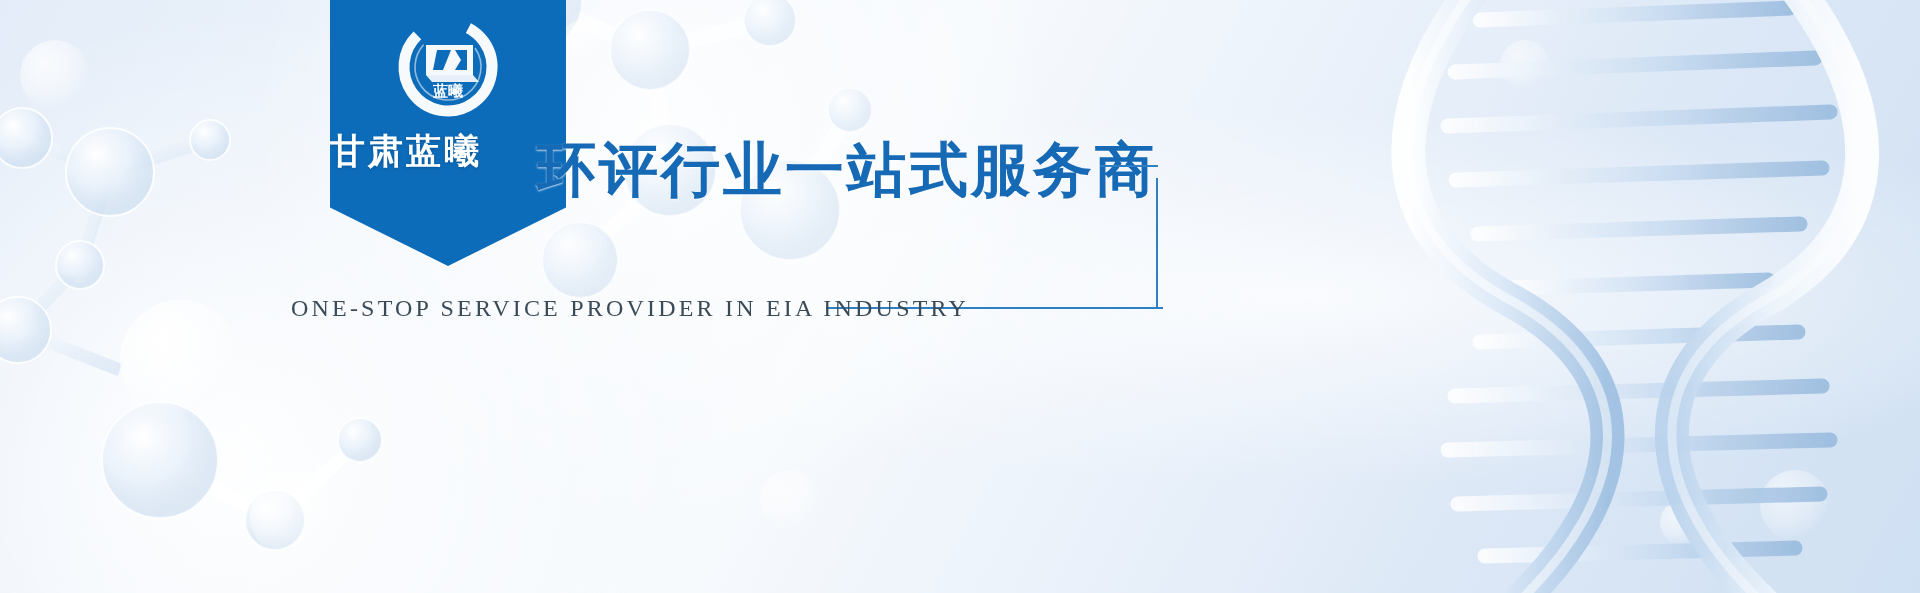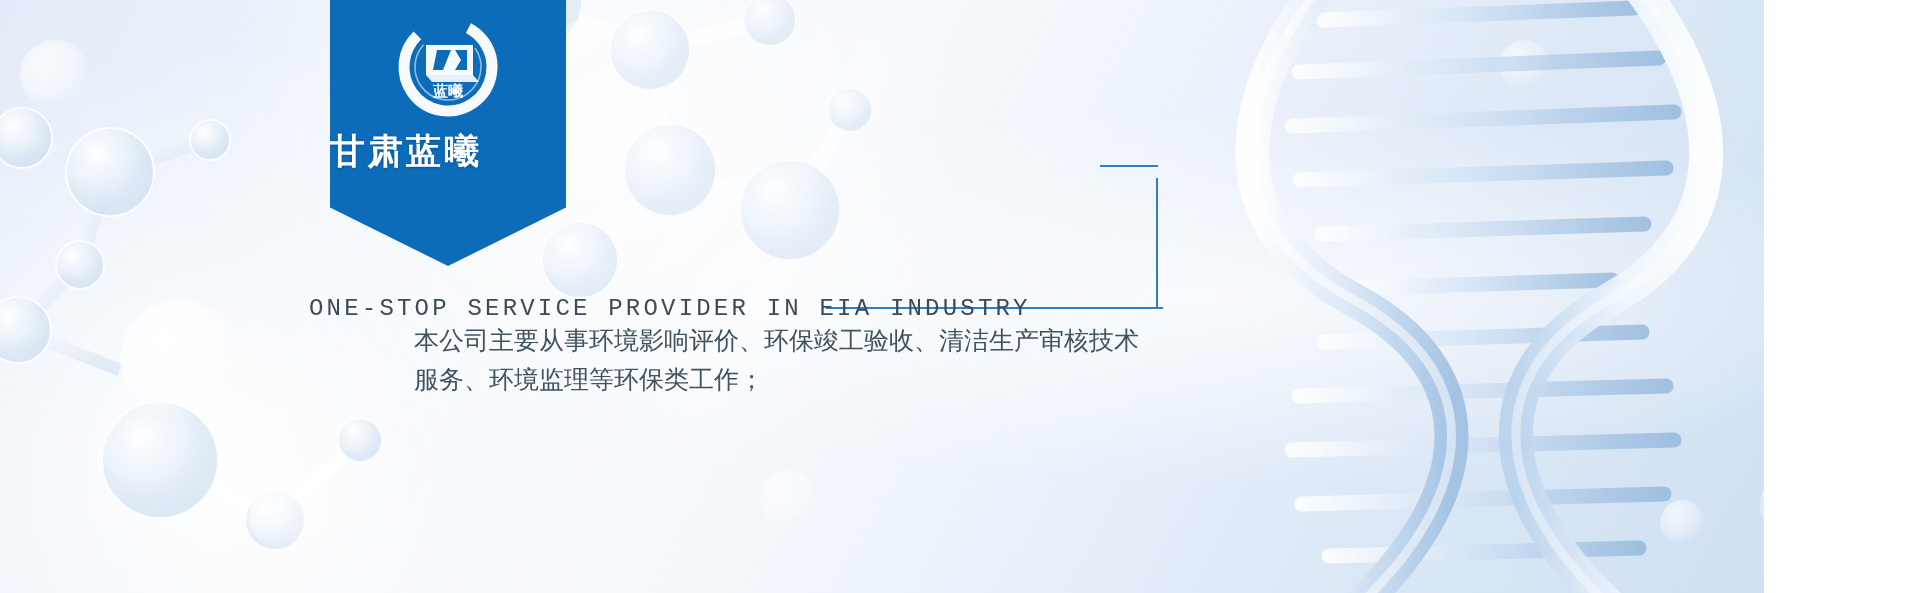--- a/index.html
+++ b/index.html
@@ -1,19 +1,19 @@
 <!DOCTYPE html>
 <html><head>
 <meta charset="utf-8">
 <style>
   html,body{margin:0;padding:0;}
   body{width:1920px;height:593px;overflow:hidden;font-family:"Liberation Sans",sans-serif;}
 
   #banner{
-    position:relative;width:1764px;height:593px;overflow:hidden;
+    position:relative;width:1920px;height:593px;overflow:hidden;
     background:
       radial-gradient(circle at 12% 78%, rgba(255,255,255,.95) 0%, rgba(255,255,255,0) 26%),
       radial-gradient(circle at 34% 22%, rgba(255,255,255,.85) 0%, rgba(255,255,255,0) 30%),
       radial-gradient(ellipse at 68% 50%, rgba(255,255,255,.75) 0%, rgba(255,255,255,0) 45%),
       linear-gradient(118deg,#e3ecf8 0%, #eef4fb 22%, #f7fafd 44%, #eaf1fa 62%, #dbe7f6 80%, #cfe0f2 100%);
   }
 
   
   .mol{position:absolute;pointer-events:none;}
   .mol circle, .mol line, .mol path{vector-effect:non-scaling-stroke;}
@@ -48,22 +48,22 @@
     color:#1569b5;white-space:nowrap;
     text-shadow:0 1px 2px rgba(255,255,255,.8);
   }
 
   
   #bracket{position:absolute;left:1100px;top:165px;width:80px;height:95px;pointer-events:none;}
   #bracket .h{position:absolute;left:0;top:0;width:58px;height:2px;background:#2f7fc4;}
 
   
   #subtitle{
-    position:absolute;left:309px;top:295px;
-    font-family:Liberation Mono, monospace;
+    position:absolute;left:291px;top:295px;
+    font-family:Liberation Serif, serif;
     font-size:24px;letter-spacing:3.2px;color:#3a4a57;white-space:nowrap;
   }
   #sub-rule{position:absolute;left:826px;top:307px;width:337px;height:2px;background:#2f7fc4;}
   #sub-rule-v{position:absolute;left:1156px;top:178px;width:2px;height:131px;background:#2f7fc4;}
 
   
   #body-text{
     position:absolute;left:414px;top:320px;width:790px;
     font-family:"DejaVu Serif","Liberation Serif",serif;
     font-size:25px;line-height:1.55;color:#41525f;
@@ -193,29 +193,24 @@
       <circle cx="55" cy="55" r="33" fill="none" stroke="#ffffff" stroke-width="1.6" stroke-dasharray="148 60" transform="rotate(-35 55 55)" opacity=".55"></circle>
       <path d="M33 33 L80 33 L80 63 L33 63 Z" fill="#ffffff" opacity=".96"></path>
       <path d="M33 63 L80 63 L86 70 L39 70 Z" fill="#ffffff" opacity=".9"></path>
       <path d="M44 38 L58 38 L50 58 L40 58 Z" fill="#0d6cb9"></path>
       <path d="M62 38 L74 38 L74 58 L62 58 L68 48 Z" fill="#0d6cb9"></path>
       <text x="55" y="84" text-anchor="middle" fill="#ffffff" font-family="'DejaVu Sans','Liberation Sans',sans-serif" font-size="15" font-weight="bold">蓝曦</text>
     </svg>
     <div id="ribbon-name">甘肃蓝曦</div>
   </div>
 
+  <div id="headline">环评行业一站式服务商</div>
 
   <div id="sub-rule-v"></div>
   <div id="bracket">
     <div class="h"></div>
   </div>
   <div id="sub-rule"></div>
 
   <div id="subtitle">ONE-STOP SERVICE PROVIDER IN EIA INDUSTRY</div>
 
-  <div id="body-wrap">
-    <div id="body-text" style="position:static;">
-      <p>本公司主要从事环境影响评价、环保竣工验收、清洁生产审核技术</p>
-      <p>服务、环境监理等环保类工作；</p>
-    </div>
-  </div>
 
 </div>
 
 </body></html>

